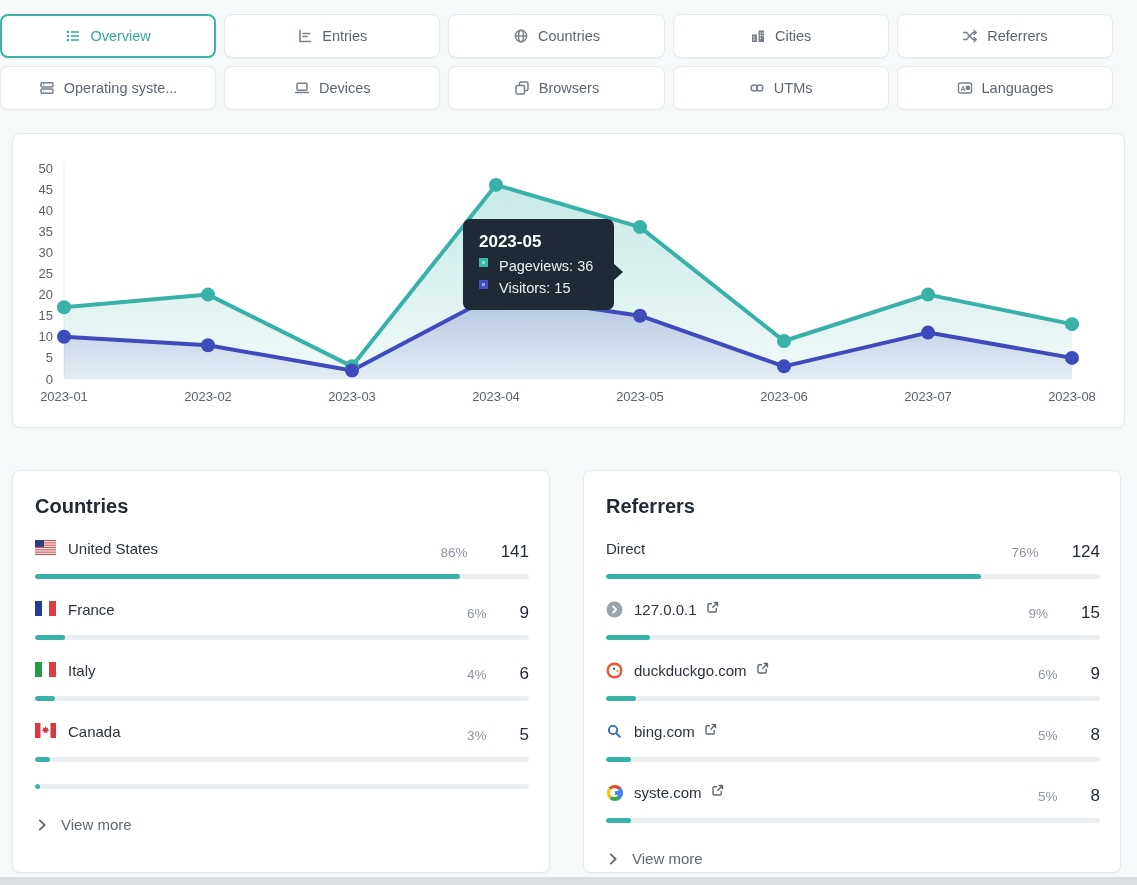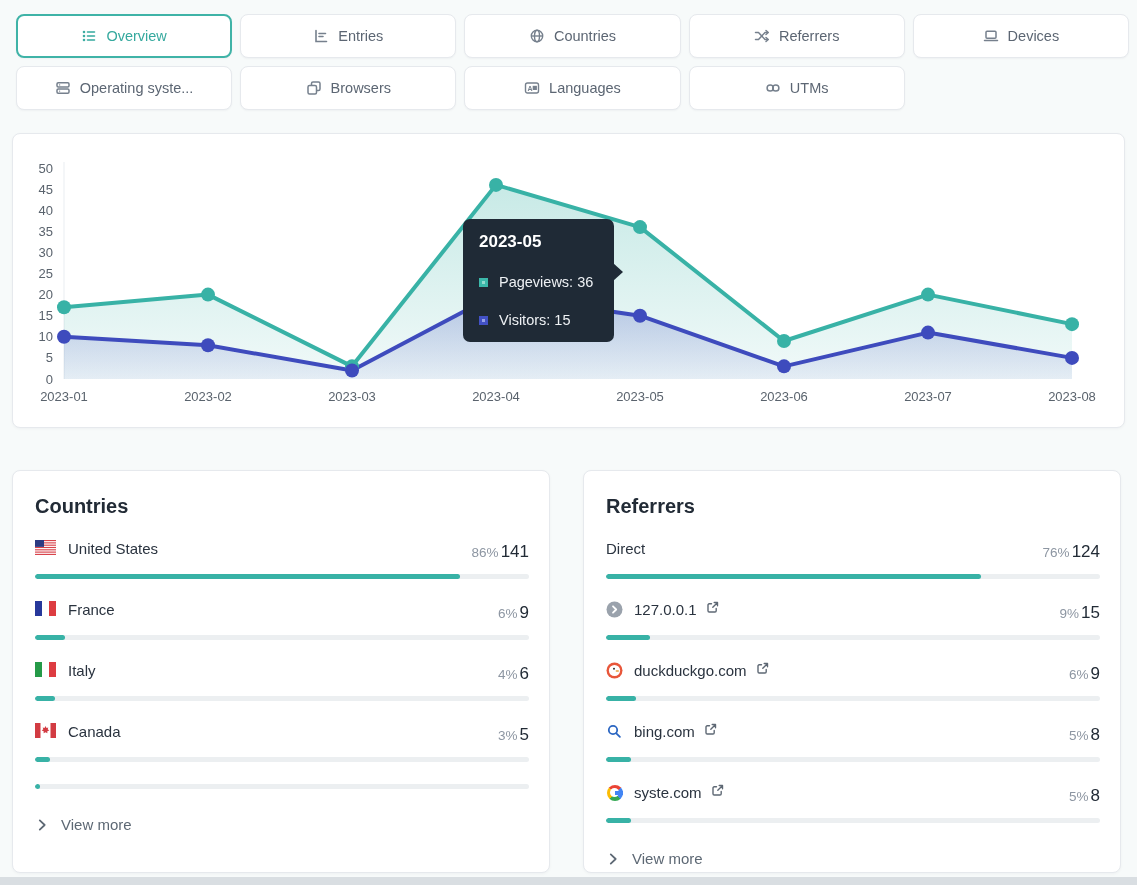--- a/index.html
+++ b/index.html
@@ -6,21 +6,21 @@
   html,body { width:1137px; height:885px; }
   body {
     position:relative;
     font-family:"Liberation Sans", sans-serif;
     background:#f7fafa;
     overflow:hidden;
     color:#2a333f;
   }
   
   .tabs-grid {
-    position:absolute; left:16px; top:14px; width:1113px;
+    position:absolute; left:0; top:14px; width:1113px;
     display:grid; grid-template-columns:repeat(5,1fr);
     column-gap:31px; row-gap:10px;gap:8px;
   }
   .tab {
     height:44px; display:flex; align-items:center; justify-content:center; gap:9px;
     background:#ffffff; border:1px solid #e6e9ed; border-radius:8px;
     color:#5c6673; font-size:14.5px; font-family:inherit;
     box-shadow:0 1px 2px rgba(20,30,40,.04); cursor:pointer;
   }
   .tab .tab-icon { display:flex; color:#76808d; }
@@ -36,21 +36,21 @@
   }
   #chart-svg { position:absolute; left:0; top:0; }
   .axis-label { font-family:"Liberation Sans", sans-serif; font-size:13px; fill:#5a636d; }
 
   .tooltip {
     position:absolute; left:450px; top:85px; width:151px;
     background:#1f2a36; border-radius:7px; padding:13px 16px 14px;
     color:#fff; z-index:5;
   }
   .tooltip-title { font-size:17px; font-weight:bold; }
-  .tooltip-row { display:flex; align-items:center; gap:11px; margin-top:22px; font-size:14.5px; color:#eef1f4; }
+  .tooltip-row { display:flex; gap:11px; margin-top:6px; font-size:14.5px; color:#eef1f4; }
   .swatch { width:9px; height:9px; flex:0 0 auto; }
   .swatch-pageviews { border:3px solid #3cb8aa; background:#93dacf; }
   .swatch-visitors  { border:3px solid #4251c5; background:#98a2e6; }
   .tooltip-arrow {
     position:absolute; right:-9px; top:44px; width:0; height:0;
     border-top:9px solid transparent; border-bottom:9px solid transparent;
     border-left:10px solid #1f2a36;
   }
 
   
@@ -61,21 +61,21 @@
     padding:24px 20px 0 22px;
   }
   #countries-card { left:12px; }
   #referrers-card { left:583px; }
   .card-title { font-size:20px; font-weight:600; color:#222b36; }
   .stat-row { margin-top:22px; }
   .stat-head { display:flex; font-size:15px; color:#2a333f; height:24px; }
   .flag { display:flex; width:21px; margin-right:12px; flex:0 0 auto; }
   .favicon { display:flex; width:17px; height:17px; margin-right:11px; flex:0 0 auto; align-items:center; justify-content:center; }
   .ext-icon { display:flex; margin-left:9px; color:#5e6874; }
-  .stat-right { margin-left:auto; display:flex; align-items:center; }
+  .stat-right { margin-left:auto; display:flex; align-items:center;gap:31px; }
   .stat-pct { font-size:13.5px; color:#8d96a2; }
   .stat-count { font-size:17px; color:#222b36; margin-left:2px; }
   .stat-bar { margin-top:10px; height:5px; background:#eceff1; border-radius:3px; overflow:hidden; }
   .stat-fill { height:100%; border-radius:3px; background:#38b2a6; }
   .view-more { display:flex; align-items:center; gap:13px; margin-top:27px; margin-left:2px; color:#5d6874; font-size:15px; cursor:pointer; }
   .view-more .chev { display:flex; color:#5d6874; }
 
   
   .g-icon { width:16px; height:16px; border-radius:50%; position:relative;
     background:conic-gradient(from -45deg,#ea4335 0 25%,#4285f4 25% 50%,#34a853 50% 75%,#fbbc05 75% 100%); }
@@ -115,83 +115,91 @@
     <span class="tab-icon">
       <svg viewBox="0 0 16 16" fill="none" stroke="currentColor" stroke-width="1.4">
           <circle cx="8" cy="8" r="5.7"></circle>
           <ellipse cx="8" cy="8" rx="2.5" ry="5.7"></ellipse>
           <path d="M2.3 8h11.4"></path>
         </svg>
     </span>
     <span>Countries</span>
   </button>
 
+  <button class="tab">
+    <span class="tab-icon">
+      <svg viewBox="0 0 16 16" fill="currentColor">
+          <path d="M2 14V6.5h5V14H2zm1.4-5.5v1.3h1.2V8.5H3.4zm0 2.6v1.3h1.2v-1.3H3.4zM8.5 14V2.5H14V14H8.5zm1.4-9.6v1.3h1.2V4.4H9.9zm2.3 0v1.3h1.2V4.4h-1.2zM9.9 7v1.3h1.2V7H9.9zm2.3 0v1.3h1.2V7h-1.2zM9.9 9.7V11h1.2V9.7H9.9z"></path>
+        </svg>
+    </span>
+    <span>Cities</span>
+  </button>
 
   <button class="tab">
     <span class="tab-icon">
       <svg viewBox="0 0 16 16" fill="none" stroke="currentColor" stroke-width="1.5" stroke-linecap="round" stroke-linejoin="round">
           <path d="M1.5 4.5h3l6.5 7h2.5"></path>
           <path d="M1.5 11.5h3l6.5-7h2.5"></path>
           <path d="M12 2.5l2.3 2-2.3 2M12 9.5l2.3 2-2.3 2"></path>
         </svg>
     </span>
     <span>Referrers</span>
-  </button>
-
-  <button class="tab">
-    <span class="tab-icon">
-      <svg viewBox="0 0 16 16" fill="none" stroke="currentColor" stroke-width="1.5" stroke-linecap="round">
-          <rect x="3" y="3.2" width="10" height="7" rx="1"></rect>
-          <path d="M1.5 12.5h13"></path>
-        </svg>
-    </span>
-    <span>Devices</span>
   </button>
 
   <button class="tab">
     <span class="tab-icon">
       <svg viewBox="0 0 16 16" fill="none" stroke="currentColor" stroke-width="1.5">
           <rect x="2" y="2.8" width="12" height="4.2" rx="1.2"></rect>
           <rect x="2" y="9" width="12" height="4.2" rx="1.2"></rect>
           <circle cx="4.6" cy="4.9" r="0.7" fill="currentColor" stroke="none"></circle>
           <circle cx="4.6" cy="11.1" r="0.7" fill="currentColor" stroke="none"></circle>
         </svg>
     </span>
     <span>Operating syste...</span>
   </button>
 
   <button class="tab">
     <span class="tab-icon">
+      <svg viewBox="0 0 16 16" fill="none" stroke="currentColor" stroke-width="1.5" stroke-linecap="round">
+          <rect x="3" y="3.2" width="10" height="7" rx="1"></rect>
+          <path d="M1.5 12.5h13"></path>
+        </svg>
+    </span>
+    <span>Devices</span>
+  </button>
+
+  <button class="tab">
+    <span class="tab-icon">
       <svg viewBox="0 0 16 16" fill="none" stroke="currentColor" stroke-width="1.5">
           <rect x="5.5" y="2" width="8.5" height="8.5" rx="1.5"></rect>
           <rect x="2" y="5.5" width="8.5" height="8.5" rx="1.5" fill="#fff"></rect>
         </svg>
     </span>
     <span>Browsers</span>
+  </button>
+
+  <button class="tab">
+    <span class="tab-icon">
+      <svg viewBox="0 0 16 16" fill="none" stroke="currentColor" stroke-width="1.5">
+          <circle cx="5.2" cy="8" r="3.1"></circle>
+          <circle cx="10.8" cy="8" r="3.1"></circle>
+        </svg>
+    </span>
+    <span>UTMs</span>
   </button>
 
   <button class="tab">
     <span class="tab-icon">
       <svg viewBox="0 0 16 16" fill="none" stroke="currentColor" stroke-width="1.4">
           <rect x="1.5" y="3" width="13" height="10" rx="2"></rect>
           <text x="3.6" y="10.6" font-size="7" font-weight="bold" fill="currentColor" stroke="none" font-family="Liberation Sans, sans-serif">A</text>
           <rect x="8.7" y="5.8" width="4.2" height="4.2" fill="currentColor" stroke="none"></rect>
         </svg>
     </span>
     <span>Languages</span>
-  </button>
-
-  <button class="tab">
-    <span class="tab-icon">
-      <svg viewBox="0 0 16 16" fill="none" stroke="currentColor" stroke-width="1.5">
-          <circle cx="5.2" cy="8" r="3.1"></circle>
-          <circle cx="10.8" cy="8" r="3.1"></circle>
-        </svg>
-    </span>
-    <span>UTMs</span>
   </button>
 </div>
 
 <div class="chart-card">
   <svg id="chart-svg" width="1113" height="295">
       <defs>
         <linearGradient id="g0" x1="0" y1="0" x2="0" y2="1">
           <stop offset="0%" stop-color="#38b2a6" stop-opacity="0.28"></stop>
           <stop offset="100%" stop-color="#38b2a6" stop-opacity="0.07"></stop>
         </linearGradient>

